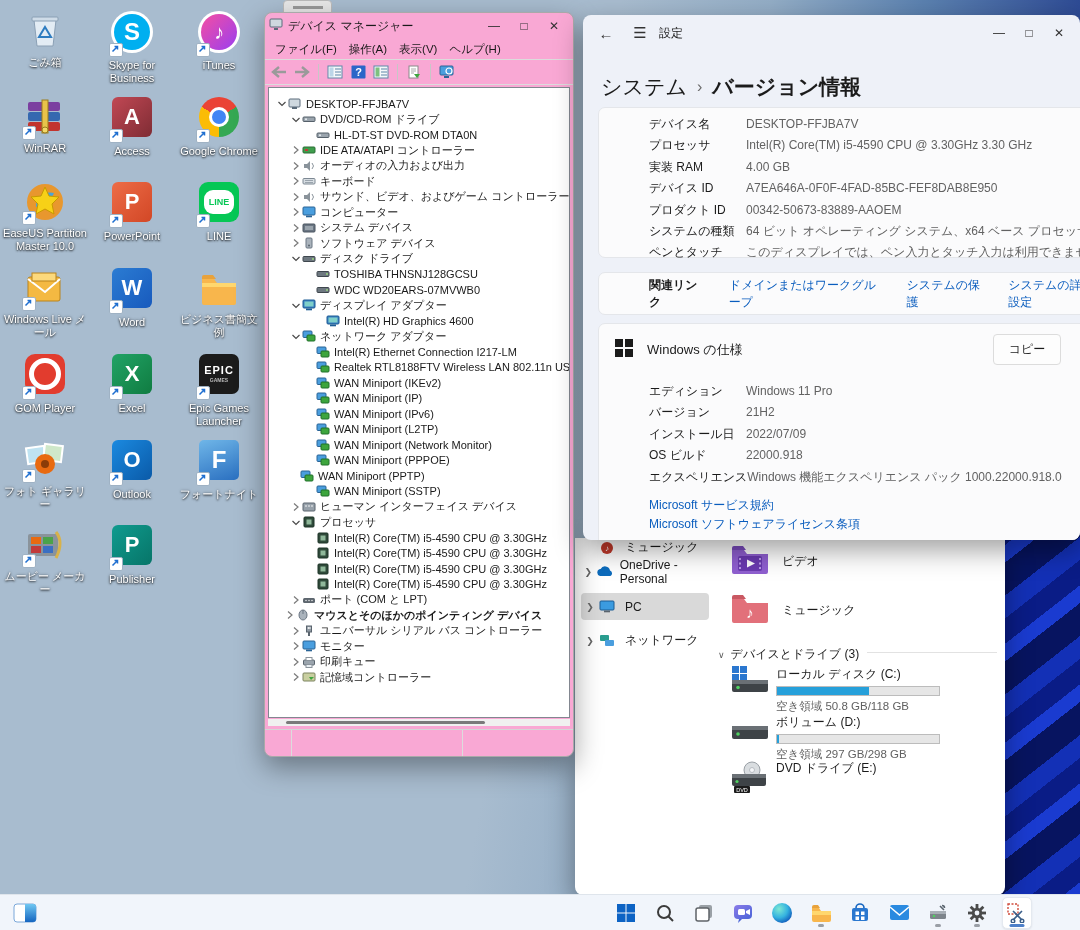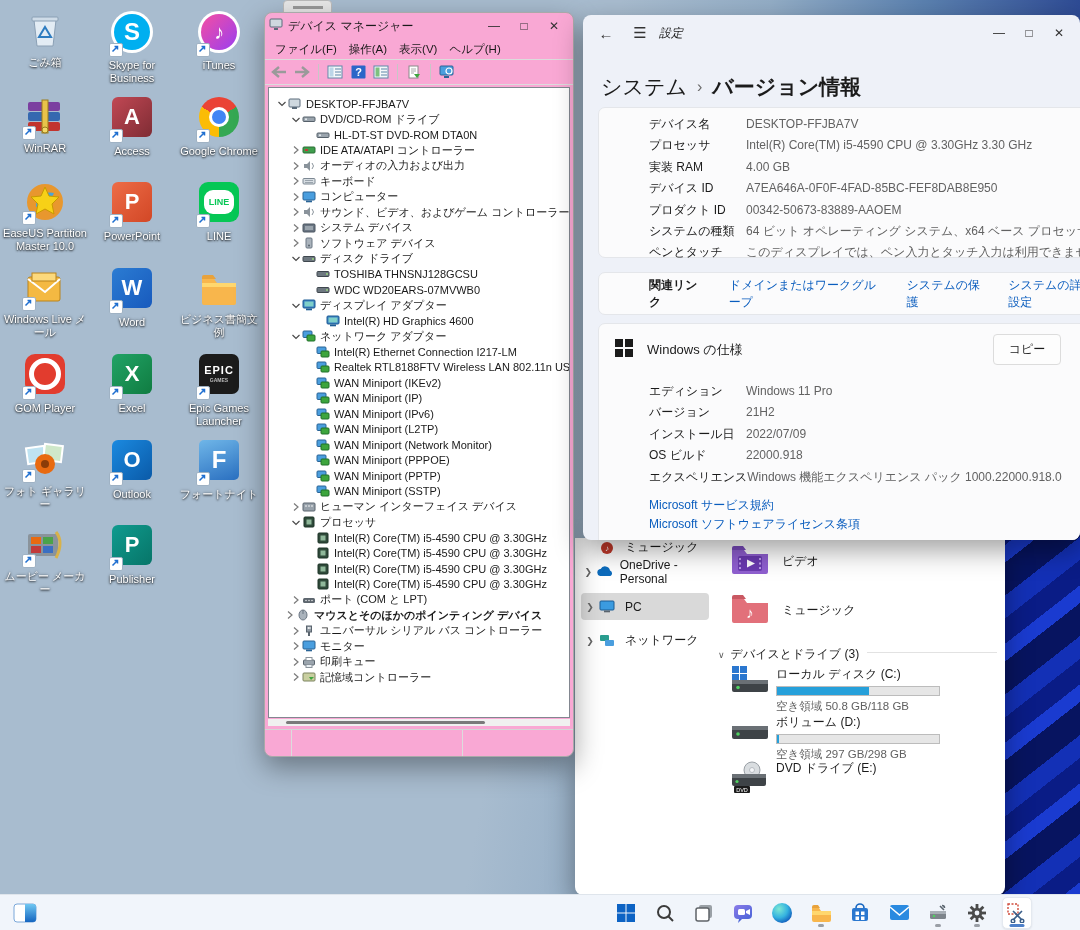--- a/index.html
+++ b/index.html
@@ -34,21 +34,21 @@
   .tchev{width:13px;height:11px;flex:0 0 13px;display:flex;align-items:center;justify-content:center;}
   .ticon{width:14px;height:12px;flex:0 0 14px;margin-right:4px;display:flex;align-items:center;}
   #devmgr .hscroll{position:absolute;left:3px;right:3px;bottom:30px;height:7px;background:#f0f0f0;}
   #devmgr .hthumb{position:absolute;left:6%;width:66%;top:2px;height:3px;background:#7a7a7a;border-radius:2px;}
   #devmgr .statusbar{position:absolute;left:0;right:0;bottom:0;height:26px;border-top:1px solid #d5d5d5;display:flex;}
   #devmgr .statusbar .cell{border-right:1px solid #dcdcdc;}
   
   #settings{left:583px;top:15px;width:497px;height:525px;background:#eef1f8;z-index:4;overflow:hidden;}
   #settings .tbar{height:36px;display:flex;align-items:center;padding:0 6px;}
   #settings .navic{width:34px;height:26px;display:flex;align-items:center;justify-content:center;font-size:15px;color:#333;}
-  #settings .appttl{font-size:12px;color:#1b1b1b;margin-left:2px;flex:1;font-style:italic;}
+  #settings .appttl{font-size:12px;color:#1b1b1b;margin-left:2px;flex:1;}
   .crumb{position:absolute;left:18px;top:58px;font-size:21px;color:#1b1b1b;display:flex;align-items:center;gap:10px;}
   .crumb .sep{color:#6b6b6b;font-size:16px;}
   .crumb .cur{font-weight:700;}
   .card{position:absolute;left:15px;width:518px;background:#fbfbfc;border:1px solid #e4e6ea;border-radius:7px;box-sizing:border-box;}
   #card-specs{top:92px;height:151px;padding:6px 10px 0 50px;}
   .specrow{display:flex;line-height:21.4px;font-size:12px;white-space:nowrap;}
   .speclabel{flex:0 0 97px;color:#1b1b1b;}
   .specvalue{color:#626262;}
   #card-links{top:257px;height:43px;padding:0 10px 0 50px;display:flex;align-items:center;gap:26px;font-size:12px;}
   #card-links .rl-label{color:#1b1b1b;font-weight:700;}
@@ -597,39 +597,39 @@
         <span>キーボード</span>
       </div>
       <div class="trow" style="padding-left: 20px;">
         <span class="tchev">
           <svg width="9" height="10">
             <path d="M3 1.5 L7 5 L3 8.5" stroke="#7a7a7a" stroke-width="1.2" fill="none"></path>
           </svg>
         </span>
         <span class="ticon">
           <svg width="14" height="12">
+            <path d="M2 4 h3 l3 -3 v10 l-3 -3 h-3 z" fill="#8a939b"></path>
+            <path d="M10 3 q3 3 0 6" stroke="#8a939b" fill="none"></path>
+          </svg>
+        </span>
+        <span>サウンド、ビデオ、およびゲーム コントローラー</span>
+      </div>
+      <div class="trow" style="padding-left: 20px;">
+        <span class="tchev">
+          <svg width="9" height="10">
+            <path d="M3 1.5 L7 5 L3 8.5" stroke="#7a7a7a" stroke-width="1.2" fill="none"></path>
+          </svg>
+        </span>
+        <span class="ticon">
+          <svg width="14" height="12">
             <rect x="1" y="1" width="12" height="8" rx="1" fill="#4a9ede" stroke="#2a6496"></rect>
             <rect x="4" y="9.5" width="6" height="1.8" fill="#2a6496"></rect>
           </svg>
         </span>
         <span>コンピューター</span>
-      </div>
-      <div class="trow" style="padding-left: 20px;">
-        <span class="tchev">
-          <svg width="9" height="10">
-            <path d="M3 1.5 L7 5 L3 8.5" stroke="#7a7a7a" stroke-width="1.2" fill="none"></path>
-          </svg>
-        </span>
-        <span class="ticon">
-          <svg width="14" height="12">
-            <path d="M2 4 h3 l3 -3 v10 l-3 -3 h-3 z" fill="#8a939b"></path>
-            <path d="M10 3 q3 3 0 6" stroke="#8a939b" fill="none"></path>
-          </svg>
-        </span>
-        <span>サウンド、ビデオ、およびゲーム コントローラー</span>
       </div>
       <div class="trow" style="padding-left: 20px;">
         <span class="tchev">
           <svg width="9" height="10">
             <path d="M3 1.5 L7 5 L3 8.5" stroke="#7a7a7a" stroke-width="1.2" fill="none"></path>
           </svg>
         </span>
         <span class="ticon">
           <svg width="14" height="12">
             <rect x="1" y="2" width="12" height="8" rx="1" fill="#6b7683" stroke="#4a5560"></rect>
@@ -799,21 +799,21 @@
       <div class="trow" style="padding-left: 34px;">
         <span class="tchev"></span>
         <span class="ticon">
           <svg width="14" height="12">
             <rect x="1" y="1" width="9" height="6.5" rx="1" fill="#4a9ede" stroke="#2a6496"></rect>
             <rect x="5" y="5" width="8" height="6" rx="1" fill="#3da53d" stroke="#21702a"></rect>
           </svg>
         </span>
         <span>WAN Miniport (PPPOE)</span>
       </div>
-      <div class="trow" style="padding-left: 34px; align-items: center;">
+      <div class="trow" style="padding-left: 18px; align-items: center;">
         <span class="tchev"></span>
         <span class="ticon">
           <svg width="14" height="12">
             <rect x="1" y="1" width="9" height="6.5" rx="1" fill="#4a9ede" stroke="#2a6496"></rect>
             <rect x="5" y="5" width="8" height="6" rx="1" fill="#3da53d" stroke="#21702a"></rect>
           </svg>
         </span>
         <span>WAN Miniport (PPTP)</span>
       </div>
       <div class="trow" style="padding-left: 34px;">

